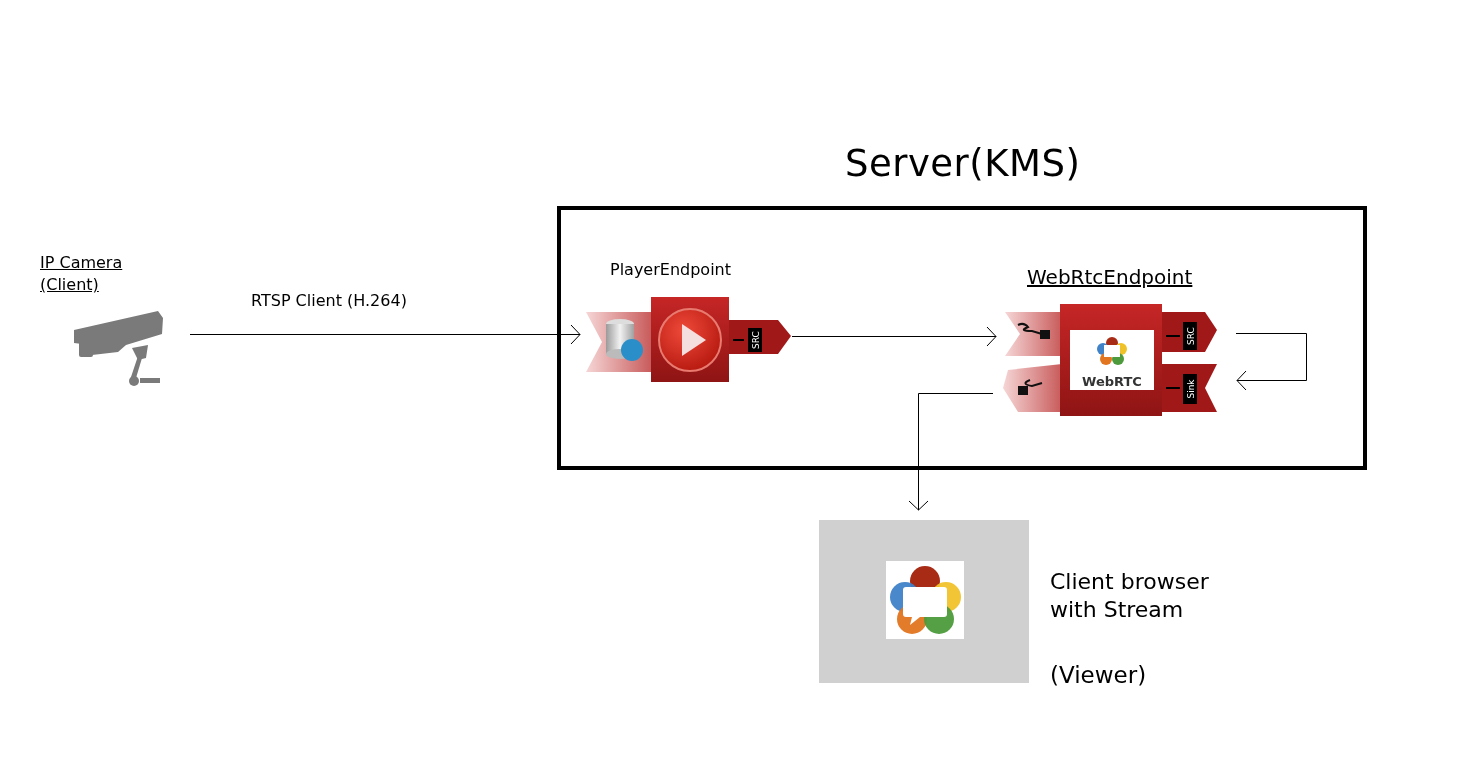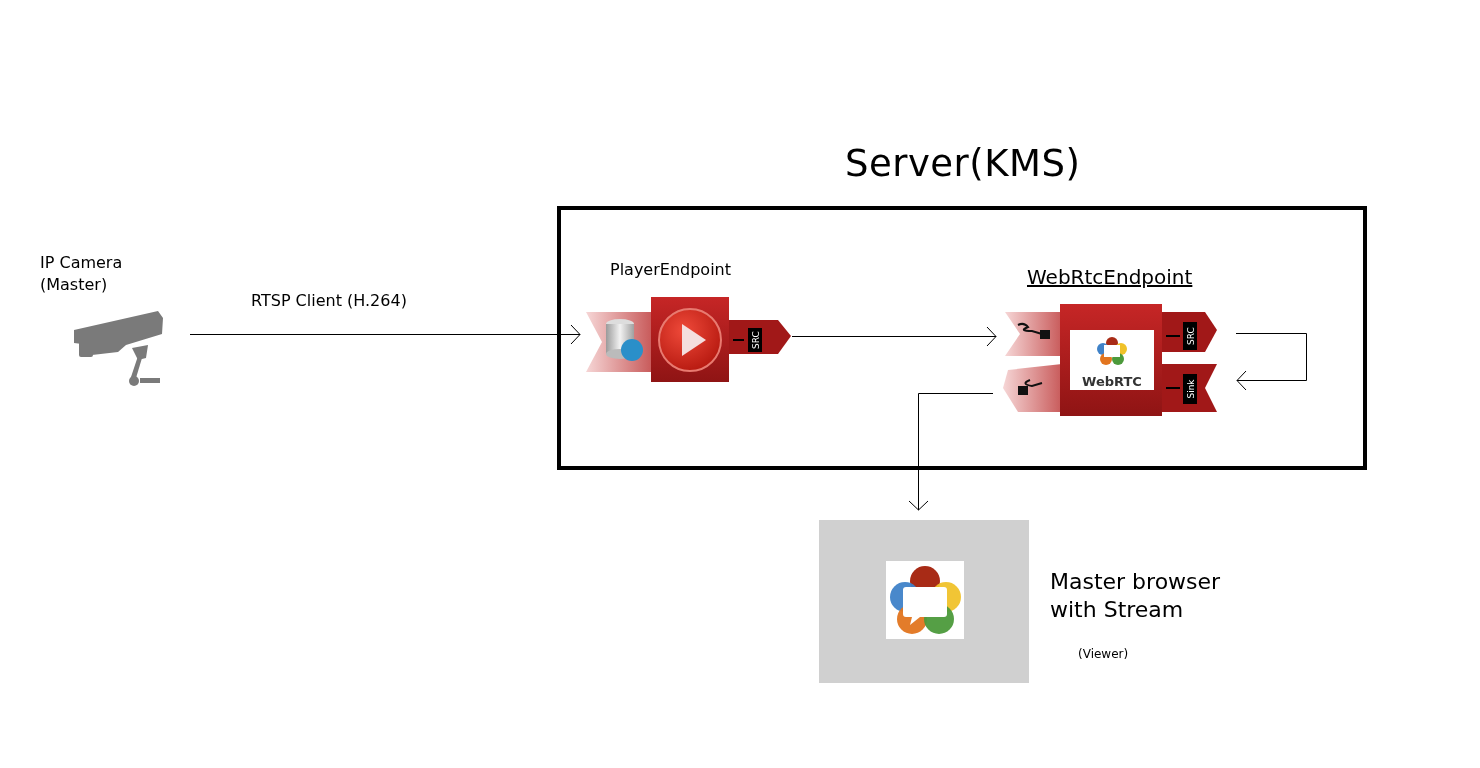--- a/index.html
+++ b/index.html
@@ -2,59 +2,59 @@
 <html><head>
 <meta charset="utf-8">
 <style>
   html, body { margin: 0; padding: 0; background: #ffffff; }
   body { width: 1480px; height: 768px; position: relative; overflow: hidden;
          font-family: "DejaVu Sans", sans-serif; color: #000; }
   .abs { position: absolute; }
   .label { white-space: nowrap; }
   #server-title { left: 845px; top: 142px; font-size: 37px; letter-spacing: 0.5px; }
   #server-box { left: 557px; top: 206px; width: 802px; height: 256px; border: 4px solid #000; }
-  #camera-label { left: 40px; top: 252px; font-size: 16px; line-height: 22px; }
+  #camera-label { left: 40px; top: 252px; font-size: 16px; line-height: 22px; text-decoration: underline; }
   #rtsp-label { left: 251px; top: 291px; font-size: 16px; }
   #player-label { left: 610px; top: 260px; font-size: 16px; }
   #webrtc-label { left: 1027px; top: 265px; font-size: 20px; text-decoration: underline; }
   #client-box { left: 819px; top: 520px; width: 210px; height: 163px; background: #d0d0d0; }
   #client-logo { left: 886px; top: 561px; width: 78px; height: 78px; background: #fff; }
   #client-label { left: 1050px; top: 568px; font-size: 22px; line-height: 28px; }
-  #viewer-label { left: 1050px; top: 647px; font-size: 12px; margin-left: 28px; }
+  #viewer-label { left: 1050px; top: 662px; font-size: 23px; }
   svg.overlay { position: absolute; left: 0; top: 0; }
 </style>
 </head>
 <body>
 
 <div id="server-title" class="abs label">Server(KMS)</div>
 <div id="server-box" class="abs"></div>
 
 <div id="camera-label" class="abs label">
   <div>IP Camera</div>
-  <div>(Master)</div>
+  <div>(Client)</div>
 </div>
 
 <div id="rtsp-label" class="abs label">RTSP Client (H.264)</div>
 <div id="player-label" class="abs label">PlayerEndpoint</div>
 <div id="webrtc-label" class="abs label">WebRtcEndpoint</div>
 
 <div id="client-box" class="abs"></div>
 <div id="client-logo" class="abs">
   <svg width="78" height="78" viewBox="0 0 78 78">
     <circle cx="39" cy="20" r="15" fill="#a82b16"></circle>
     <circle cx="19" cy="36" r="15" fill="#3f82c8" opacity="0.95"></circle>
     <circle cx="60" cy="36" r="15" fill="#f0c22a" opacity="0.95"></circle>
     <circle cx="26" cy="58" r="15" fill="#e2751f" opacity="0.95"></circle>
     <circle cx="53" cy="58" r="15" fill="#4c9a3b" opacity="0.95"></circle>
     <path d="M20 26 h38 a3 3 0 0 1 3 3 v24 a3 3 0 0 1 -3 3 h-24 l-10 8 l2 -8 h-6 a3 3 0 0 1 -3 -3 v-24 a3 3 0 0 1 3 -3z" fill="#ffffff"></path>
   </svg>
 </div>
 
 <div id="client-label" class="abs label">
-  <div>Master browser</div>
+  <div>Client browser</div>
   <div>with Stream</div>
 </div>
 <div id="viewer-label" class="abs label">(Viewer)</div>
 
 <svg class="overlay" width="1480" height="768" viewBox="0 0 1480 768">
   <defs>
     <linearGradient id="wingL" x1="0" x2="1">
       <stop offset="0" stop-color="#f6d6d6"></stop>
       <stop offset="1" stop-color="#c85a5a"></stop>
     </linearGradient>

